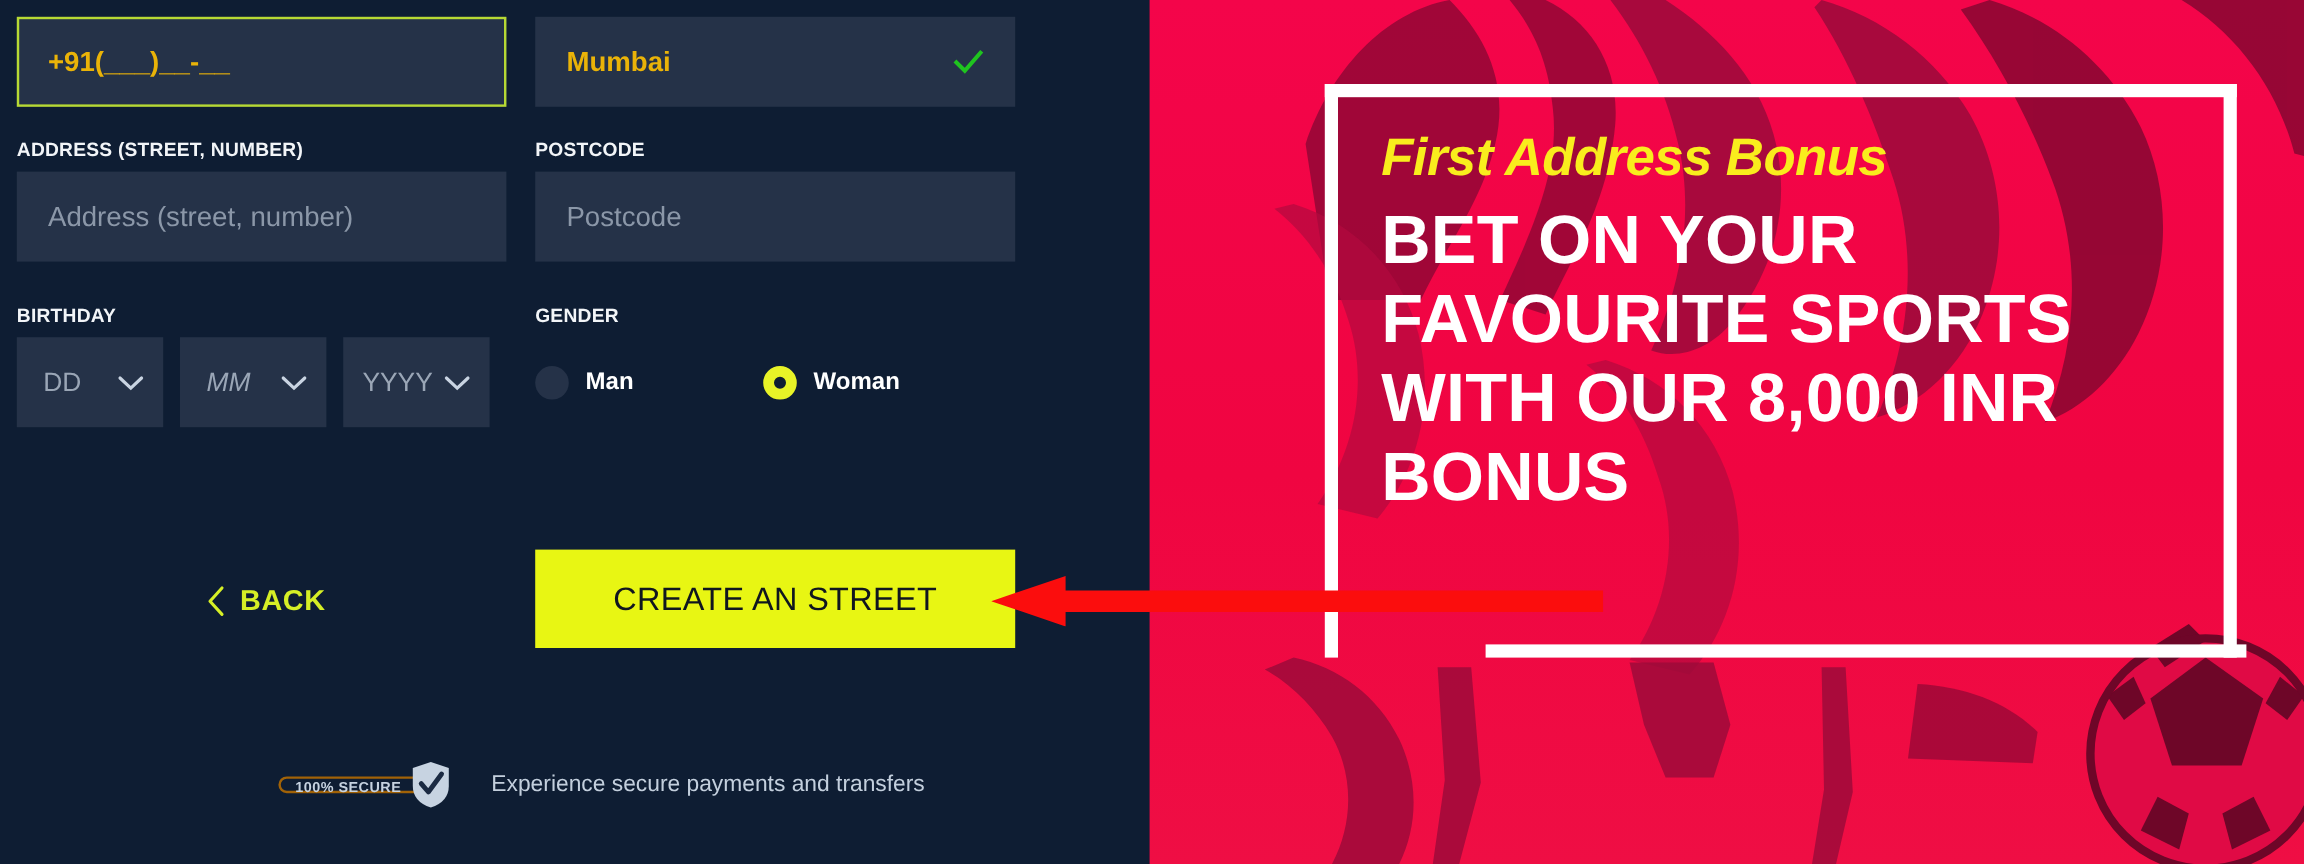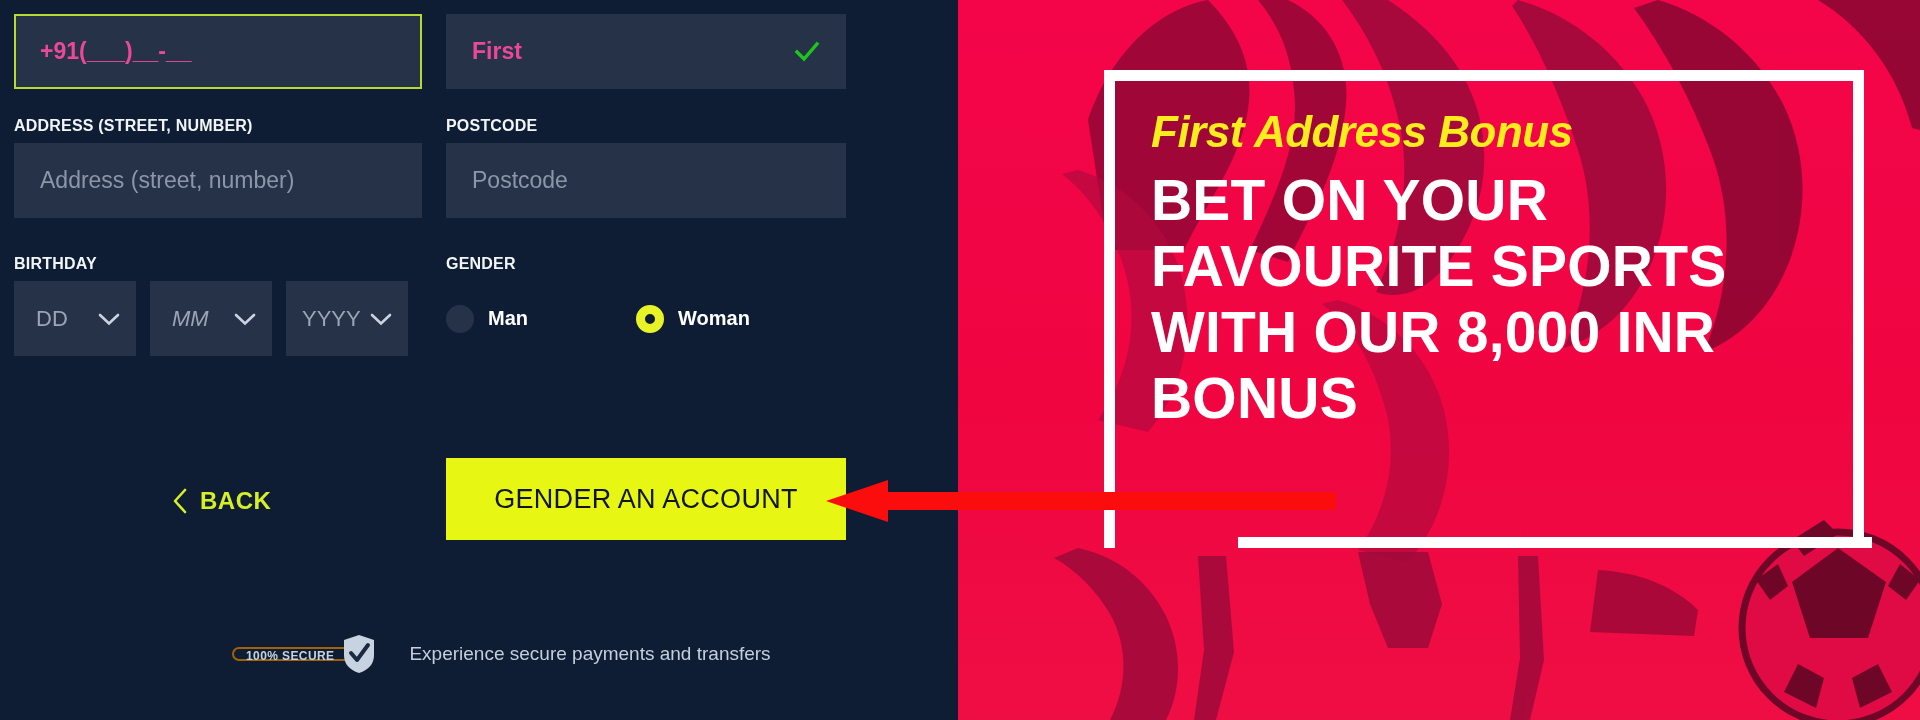--- a/index.html
+++ b/index.html
@@ -30,21 +30,21 @@
     background: #253248;
     border: 2px solid transparent;
     height: 75px;
     display: flex; align-items: center;
     padding: 0 24px;
     font-size: 23px;
     color: #ffffff;
   }
   .input-box.focused { border-color: #b7d934; }
   .input-box .placeholder { color: #8b97a8; }
-  .input-box .value { color: #ec4899; font-weight: bold; }
+  .input-box .value { color: #eab308; font-weight: bold; }
   .check-icon {
     position: absolute; right: 24px; top: 50%; transform: translateY(-50%);
     width: 26px; height: 26px;
   }
 
   
   .select-box {
     background: #253248;
     height: 75px;
     display: flex; align-items: center; justify-content: space-between;
@@ -169,21 +169,21 @@
   <div class="form-panel">
 
     <div class="field-group" style="left:14px; top:14px; width:408px;">
       <div class="input-box focused">
         <span class="value">+91(___)__-__</span>
       </div>
     </div>
 
     <div class="field-group" style="left:446px; top:14px; width:400px;">
       <div class="input-box">
-        <span class="value">First</span>
+        <span class="value">Mumbai</span>
         <svg class="check-icon" viewBox="0 0 26 26">
           <path d="M3 13 L10 20 L23 5" stroke="#1fc41f" stroke-width="3.4" fill="none" stroke-linecap="square"></path>
         </svg>
       </div>
     </div>
 
     <div class="field-group" style="left:14px; top:117px; width:408px;">
       <div class="field-label">ADDRESS (STREET, NUMBER)</div>
       <div class="input-box">
         <span class="placeholder">Address (street, number)</span>
@@ -235,21 +235,21 @@
       </div>
     </div>
 
     <div class="back-link" style="left:172px; top:487px;">
       <svg class="back-chev" viewBox="0 0 16 26">
         <path d="M13 2 L3 13 L13 24" stroke="#d6ef26" stroke-width="2.6" fill="none" stroke-linecap="round" stroke-linejoin="round"></path>
       </svg>
       <span>BACK</span>
     </div>
 
-    <button class="create-btn" style="left:446px; top:458px; width:400px; height:82px;">GENDER AN ACCOUNT</button>
+    <button class="create-btn" style="left:446px; top:458px; width:400px; height:82px;">CREATE AN STREET</button>
 
     <div class="secure-row" style="left:232px; top:643px;">
       <div class="secure-badge">
         <span>100% SECURE</span>
         <svg class="shield" viewBox="0 0 34 40">
           <path d="M17 1 L32 6 L32 21 Q32 34 17 39 Q2 34 2 21 L2 6 Z" fill="#c7d3e1"></path>
           <path d="M9 19 L15 26 L26 11" stroke="#1b2a42" stroke-width="4" fill="none" stroke-linecap="round" stroke-linejoin="round"></path>
         </svg>
       </div>
       <span class="secure-text">Experience secure payments and transfers</span>

